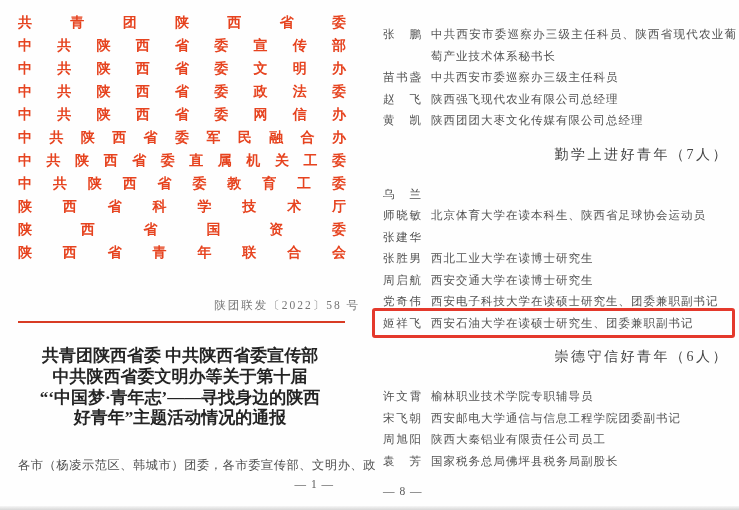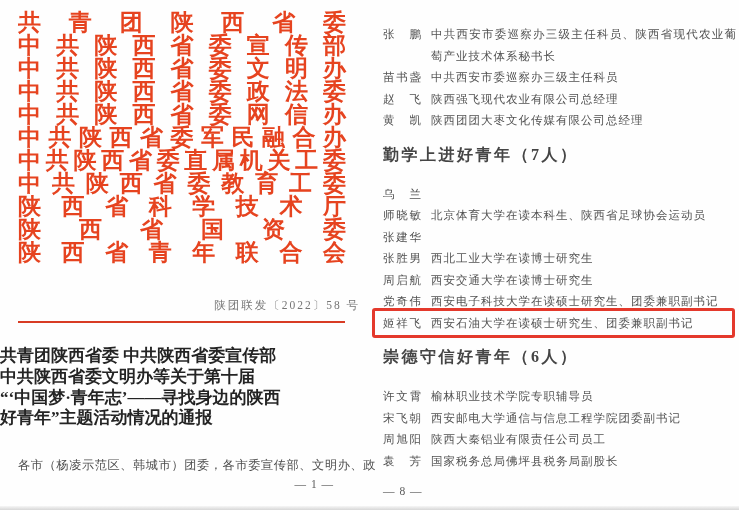--- a/index.html
+++ b/index.html
@@ -9,34 +9,34 @@
   }
   .scan-bottom-edge{
     position:absolute;left:0;bottom:0;width:739px;height:4px;
     background:linear-gradient(#f6f6f6,#d7d7d7);
   }
 
   
   .page-left{position:absolute;left:0;top:0;width:360px;height:510px;}
   .red-header{position:absolute;left:18px;top:11px;width:328px;}
   .red-header .hline{
-    height:23px;line-height:23px;font-size:23px;font-weight:bold;
+    height:23px;line-height:23px;font-size:14px;font-weight:bold;
     color:#e6431f;text-align:justify;text-align-last:justify;
     -moz-text-align-last:justify;white-space:nowrap;
   }
   .doc-number{
     position:absolute;left:0;top:298px;width:360px;text-align:right;
     font-size:11.5px;color:#757575;letter-spacing:2px;
   }
   .red-rule{
     position:absolute;left:18px;top:321px;width:327px;height:2px;
     background:#d83c24;
   }
   .doc-title{
-    position:absolute;left:0;top:346px;width:360px;text-align:left;
+    position:absolute;left:0;top:346px;width:360px;text-align:center;
     font-weight:bold;color:#242424;font-size:17px;line-height:20.8px;
   }
   .recipient-line{
     position:absolute;left:18px;top:457px;width:334px;
     font-size:12.2px;color:#4d4d4d;letter-spacing:0.6px;white-space:nowrap;
   }
   .pageno-left{
     position:absolute;top:478px;right:26px;
     font-size:11.5px;color:#5a5a5a;letter-spacing:1px;
   }
@@ -53,22 +53,22 @@
   }
   .entry-name{
     width:38px;flex:none;text-align:justify;text-align-last:justify;
     -moz-text-align-last:justify;letter-spacing:0;
   }
   .entry-desc{
     margin-left:10px;width:306px;flex:none;text-align:justify;
     letter-spacing:1px;
   }
   .section-heading{
-    text-align:left;width:346px;font-weight:bold;color:#454545;
-    font-size:16px;letter-spacing:2.5px;
+    text-align:right;width:346px;font-weight:normal;color:#454545;
+    font-size:14px;letter-spacing:2.5px;
     margin-top:15px;margin-bottom:21px;height:16px;line-height:16px;
   }
   .highlight-wrap{position:relative;}
   .highlight-box{
     position:absolute;left:-11px;right:4px;top:-5px;bottom:-4px;
     border:3px solid #e4392c;border-radius:3px;pointer-events:none;
   }
   .pageno-right{
     margin-top:13px;font-size:11.5px;color:#5a5a5a;letter-spacing:1px;
   }

